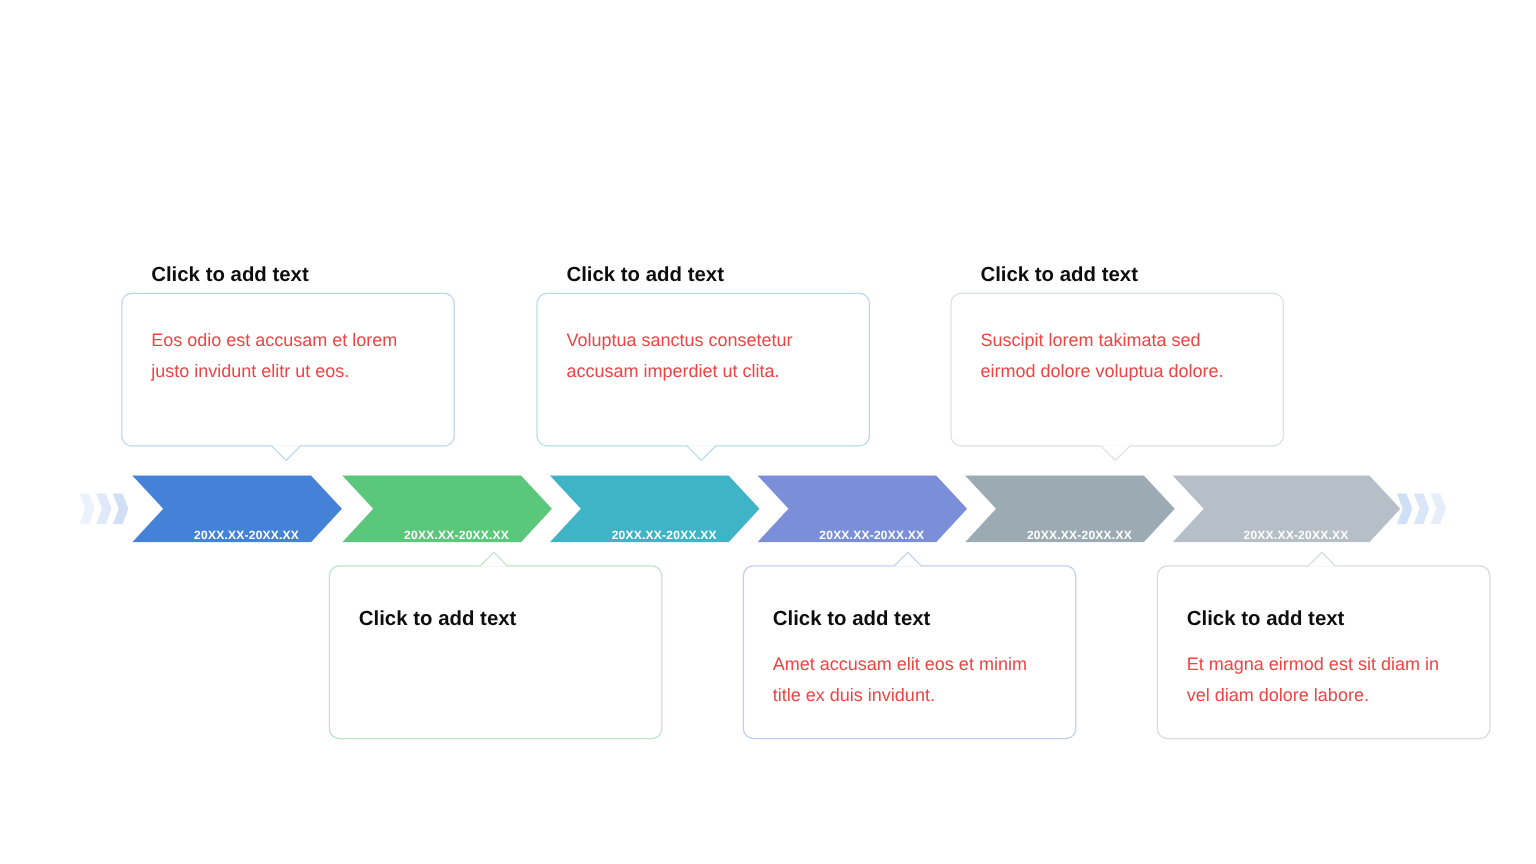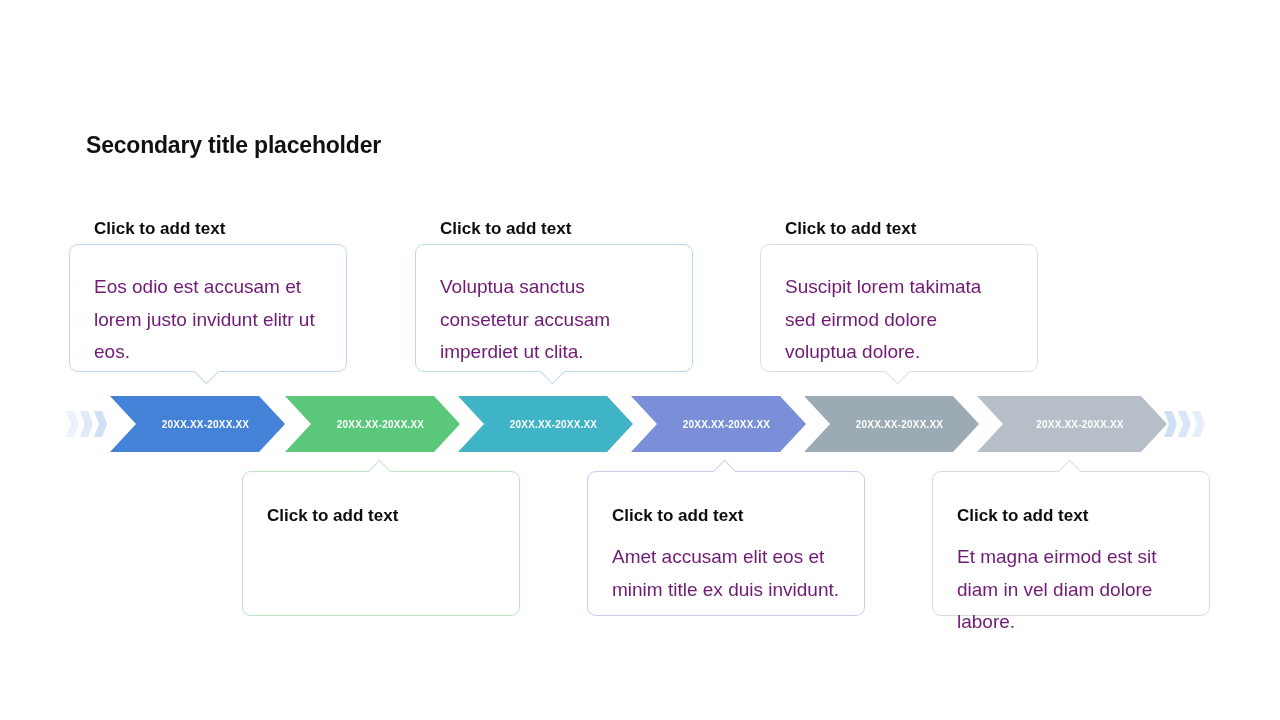--- a/index.html
+++ b/index.html
@@ -16,21 +16,21 @@
     position:absolute; left:86px; top:132px;
     font-size:23px; font-weight:bold; color:#111111;
     letter-spacing:-0.2px; white-space:nowrap;
   }
 
   
   #timeline-band { position:absolute; left:0; top:396px; width:1280px; height:56px; }
 
   .arrow-step {
     position:absolute; top:0; height:56px;
-    display:flex; align-items:center; justify-content:center;
+    display:flex; align-items:flex-end; justify-content:center;
     -webkit-clip-path: polygon(0 0, calc(100% - 26px) 0, 100% 50%, calc(100% - 26px) 100%, 0 100%, 26px 50%);
     clip-path: polygon(0 0, calc(100% - 26px) 0, 100% 50%, calc(100% - 26px) 100%, 0 100%, 26px 50%);
   }
   .arrow-label {
     font-size:10px; font-weight:bold; color:#ffffff;
     letter-spacing:0.2px; white-space:nowrap;
     padding-left:16px; user-select:none;
   }
 
   
@@ -53,27 +53,28 @@
   
   .callout {
     position:absolute; width:278px;
     background:#ffffff;
   }
   .callout-body {
     position:relative; width:100%; height:100%;
     border:1px solid #cfe0f0; border-radius:9px;
     background:#ffffff;
     padding:26px 24px 0 24px;
+    margin-left:32px;
   }
   .callout-title {
     font-size:17px; font-weight:bold; color:#0d0d0d;
     margin-bottom:15px; white-space:nowrap;
   }
   .callout-text {
-    font-size:19px; color:#701a75; line-height:1.72;
+    font-size:15px; color:#ef4444; line-height:1.72;
   }
 
   
   .tail { position:absolute; left:50%; width:30px; height:15px; overflow:hidden; }
   .tail i {
     position:absolute; left:3px; width:21px; height:21px;
     background:#ffffff; border:1px solid #cfe0f0;
     transform:rotate(45deg);
   }
 
@@ -87,21 +88,20 @@
   .callout.bottom { top:471px; height:145px; }
   .callout.bottom .tail { top:-15px; margin-left:-15px; }
   .callout.bottom .tail i { top:7px; }
   .callout.bottom .callout-body { padding-top:34px; }
 </style>
 </head>
 <body>
 
 <div id="slide">
 
-  <div id="slide-title">Secondary title placeholder</div>
 
   <div id="callouts-top-layer">
       <div class="callout top" style="left: 69px;">
         <div class="callout-body" style="border-color: rgb(188, 214, 239);">
           <div class="callout-title">Click to add text</div>
           <div class="callout-text">Eos odio est accusam et lorem justo invidunt elitr ut eos.</div>
           <div class="tail">
             <i style="border-color: rgb(188, 214, 239);"></i>
           </div>
         </div>

